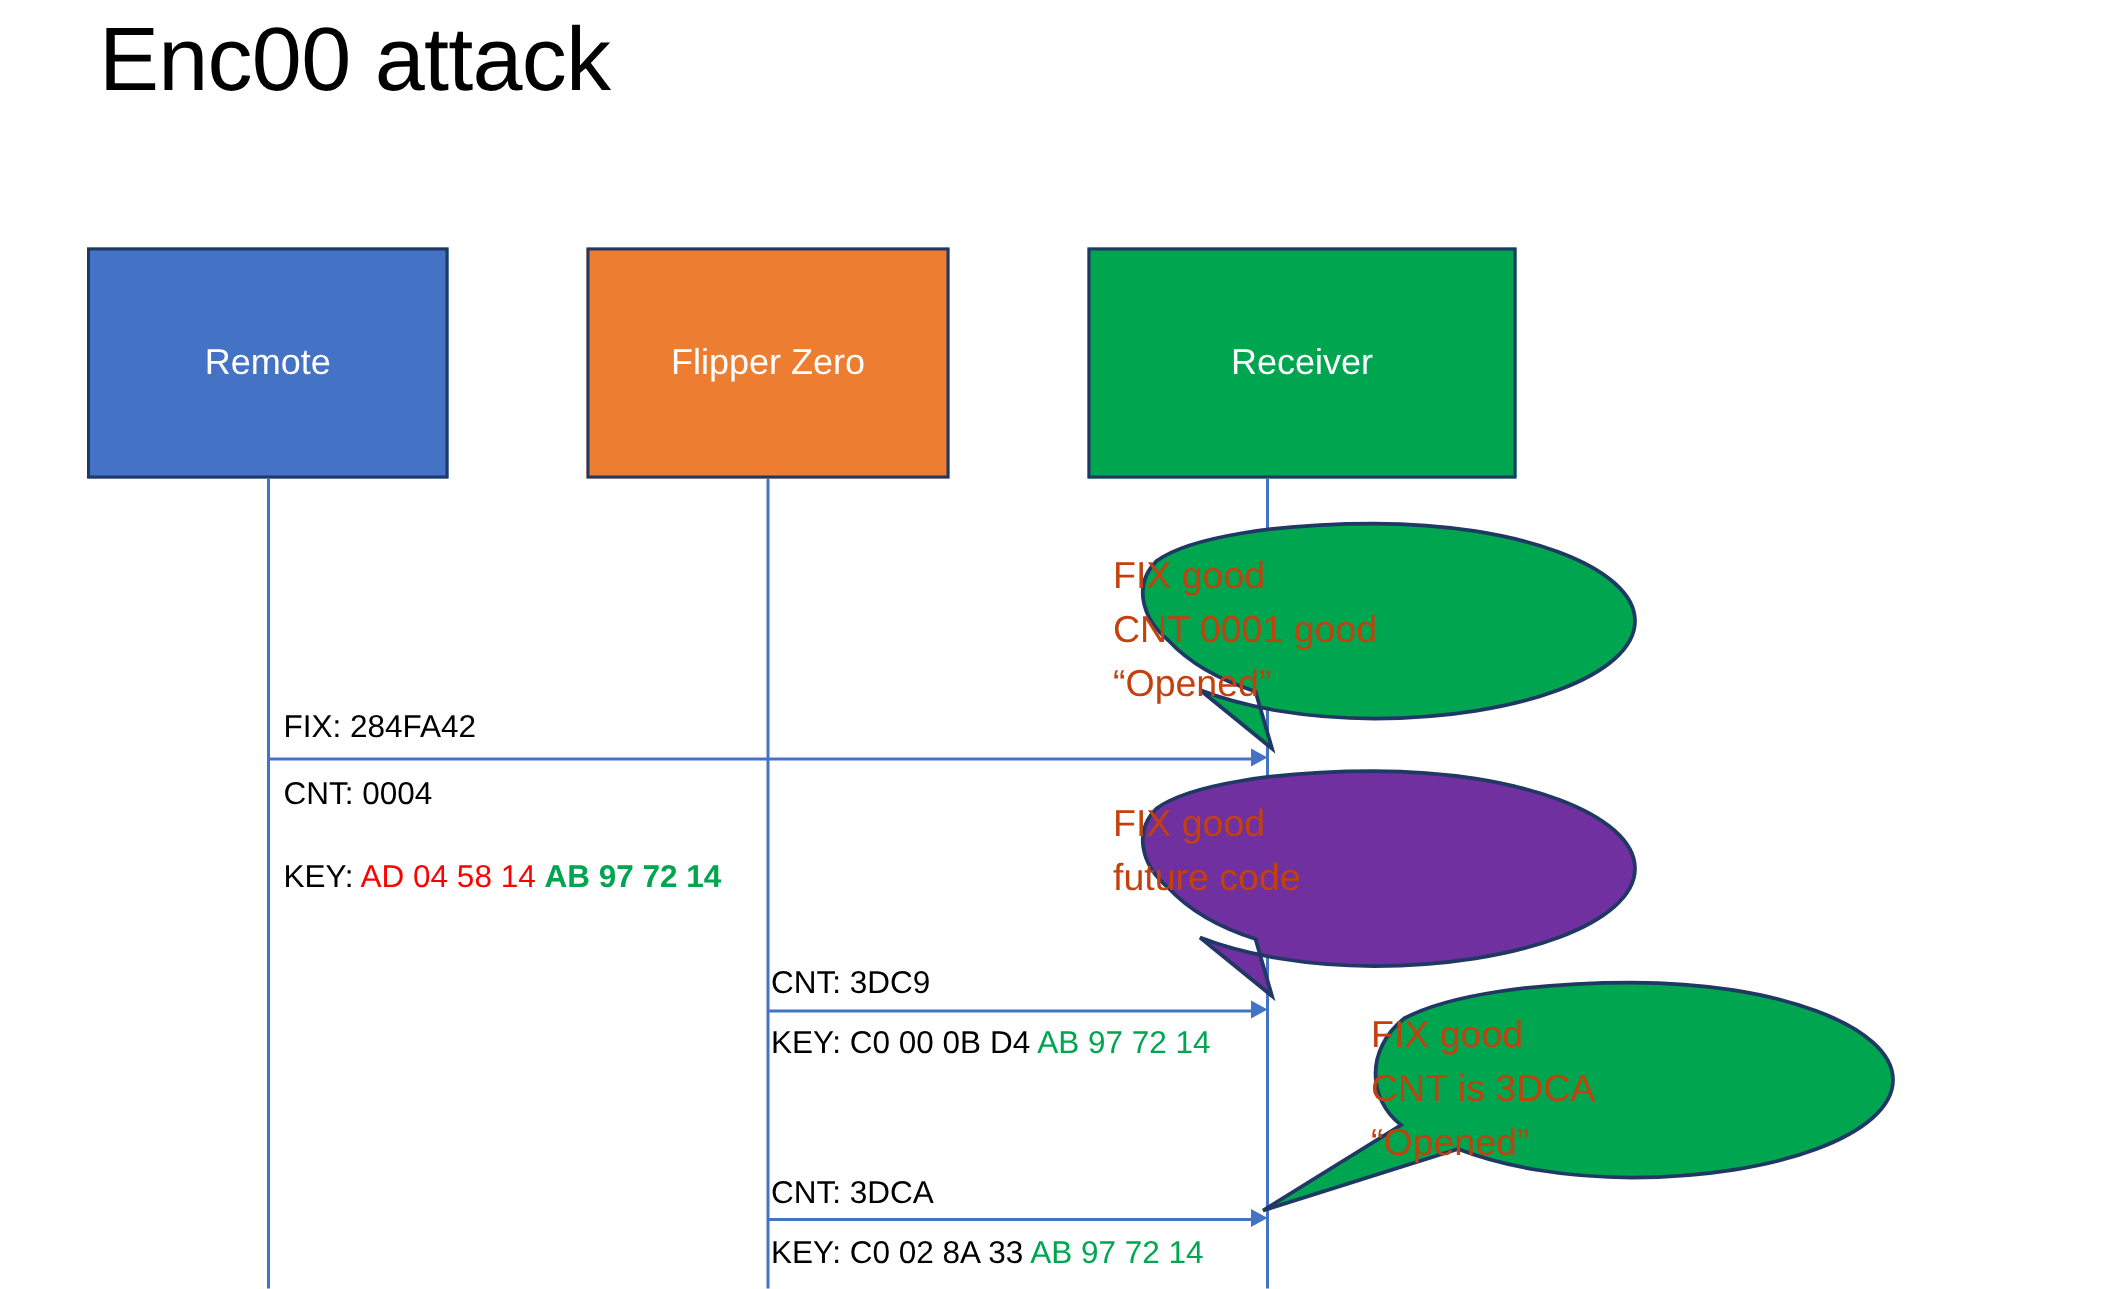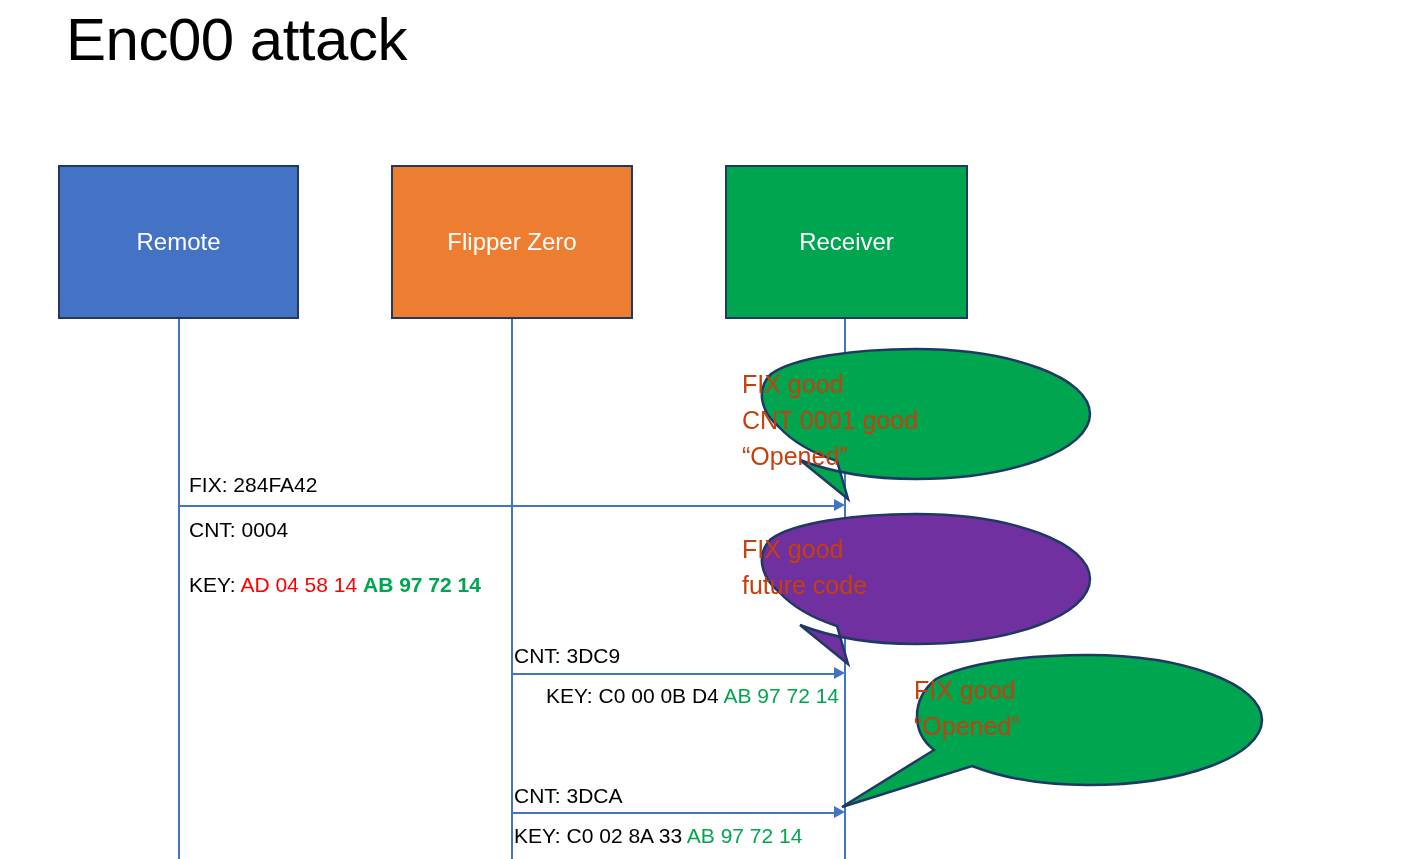--- a/index.html
+++ b/index.html
@@ -43,21 +43,21 @@
     align-items: center;
     justify-content: center;
     color: #ffffff;
     font-size: 24px;
     line-height: 28px;
     font-weight: 400;
     text-align: center;
   }
   #actor-remote  { left: 58px;  top: 165px; width: 241px; height: 154px; }
   #actor-flipper { left: 391px; top: 165px; width: 242px; height: 154px; }
-  #actor-receiver{ left: 725px; top: 165px; width: 243px; height: 154px; }
+  #actor-receiver{ left: 725px; top: 165px; width: 286px; height: 154px; }
 
   
   .lifeline {
     position: absolute;
     width: 2px;
     background: #4472C4;
   }
   #lifeline-remote  { left: 178px; top: 319px; height: 540px; }
   #lifeline-flipper { left: 511px; top: 319px; height: 540px; }
   #lifeline-receiver{ left: 844px; top: 319px; height: 540px; }
@@ -94,21 +94,21 @@
     white-space: nowrap;
   }
   .msg-label .hex-red   { color: #FF0000; }
   .msg-label .hex-green { color: #00A550; }
   .msg-label .hex-green-bold { color: #00A550; font-weight: bold; }
 
   #label-fix   { left: 189px; top: 467px; }
   #label-cnt1  { left: 189px; top: 512px; }
   #label-key1  { left: 189px; top: 548px; margin-top: 19px; }
   #label-cnt2  { left: 514px; top: 638px; }
-  #label-key2  { left: 514px; top: 678px; margin-left: 32px; }
+  #label-key2  { left: 514px; top: 678px; }
   #label-cnt3  { left: 514px; top: 778px; }
   #label-key3  { left: 514px; top: 818px; }
 
   
   .callout {
     position: absolute;
   }
   .callout svg { display: block; overflow: visible; }
   .callout-text {
     position: absolute;
@@ -219,17 +219,18 @@
       <path d="M 174 0
                C 270 0 348 29 348 65
                C 348 101 270 130 174 130
                C 130 130 89 123 58 111
                L -72 152 L 20 95
                C -2 78 -4 45 22 24
                C 52 8 110 0 174 0 Z" fill="#00A550" stroke="#1F3864" stroke-width="2.5"></path>
     </svg>
     <div class="callout-text">
       <div>FIX good</div>
+      <div>CNT is 3DCA</div>
       <div>“Opened”</div>
     </div>
   </div>
 
 </div>
 
 </body></html>

